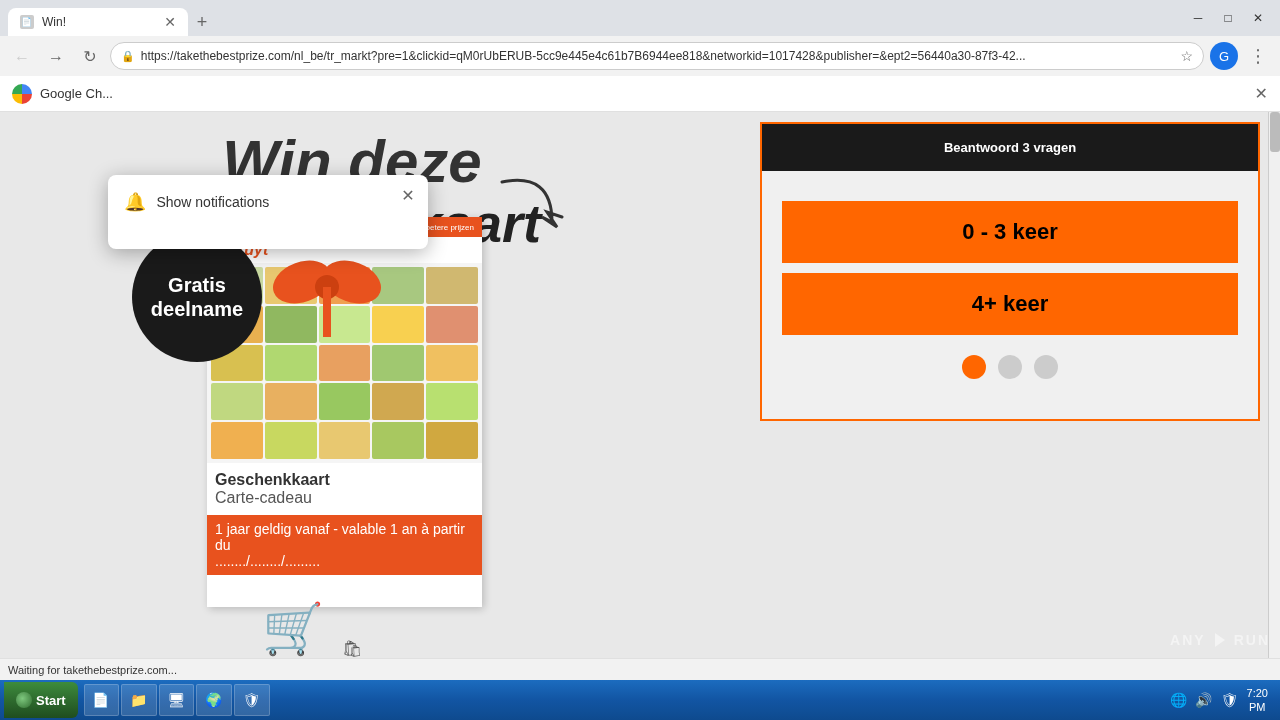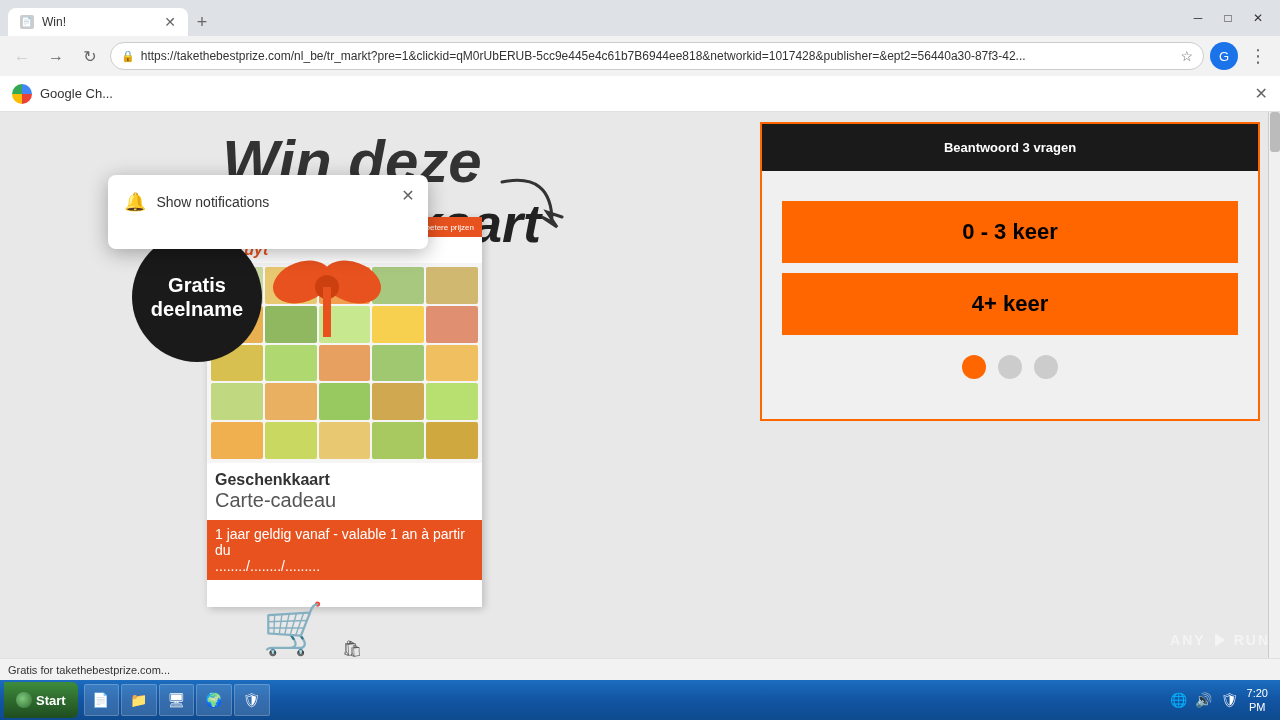--- a/index.html
+++ b/index.html
@@ -474,21 +474,21 @@
             <svg width="120" height="100" viewBox="0 0 120 100">
               <ellipse cx="35" cy="35" rx="30" ry="20" fill="#e8521e" transform="rotate(-20 35 35)"></ellipse>
               <ellipse cx="85" cy="35" rx="30" ry="20" fill="#e8521e" transform="rotate(20 85 35)"></ellipse>
               <circle cx="60" cy="40" r="12" fill="#cc4010"></circle>
               <rect x="56" y="40" width="8" height="50" fill="#e8521e"></rect>
             </svg>
           </div>
 
           <div style="padding:8px;background:white;">
             <div style="font-size:16px;font-weight:bold;color:#333;">Geschenkkaart</div>
-            <div style="font-size:20px;color:#555;">Carte-cadeau</div>
+            <div style="font-size:16px;color:#555;">Carte-cadeau</div>
           </div>
 
           <div style="background:#e8521e;padding:6px 8px;font-size:14px;color:white;">
             <div>1 jaar geldig vanaf - valable 1 an à partir du</div>
             <div>......../......../.........</div>
           </div>
         </div>
 
         <div style="position:absolute;bottom:0;left:230px;font-size:50px;z-index:5;">🛒</div>
         <div style="position:absolute;bottom:0;left:310px;font-size:16px;color:#555;z-index:5;">🛍</div>
@@ -525,21 +525,21 @@
     <div class="notification-popup">
       <div class="popup-close">✕</div>
       <div class="popup-notification-row">
         <span class="bell-icon-popup">🔔</span>
         <span class="popup-notification-text">Show notifications</span>
       </div>
     </div>
   </div>
 
   <div class="status-bar">
-    <span class="status-text">Gratis for takethebestprize.com...</span>
+    <span class="status-text">Waiting for takethebestprize.com...</span>
   </div>
 
   <div class="taskbar">
     <div class="start-btn">
       <div class="start-orb"></div>
       <span>Start</span>
     </div>
     <div class="taskbar-items">
       <div class="taskbar-item">
         <span class="taskbar-icon">📄</span>

